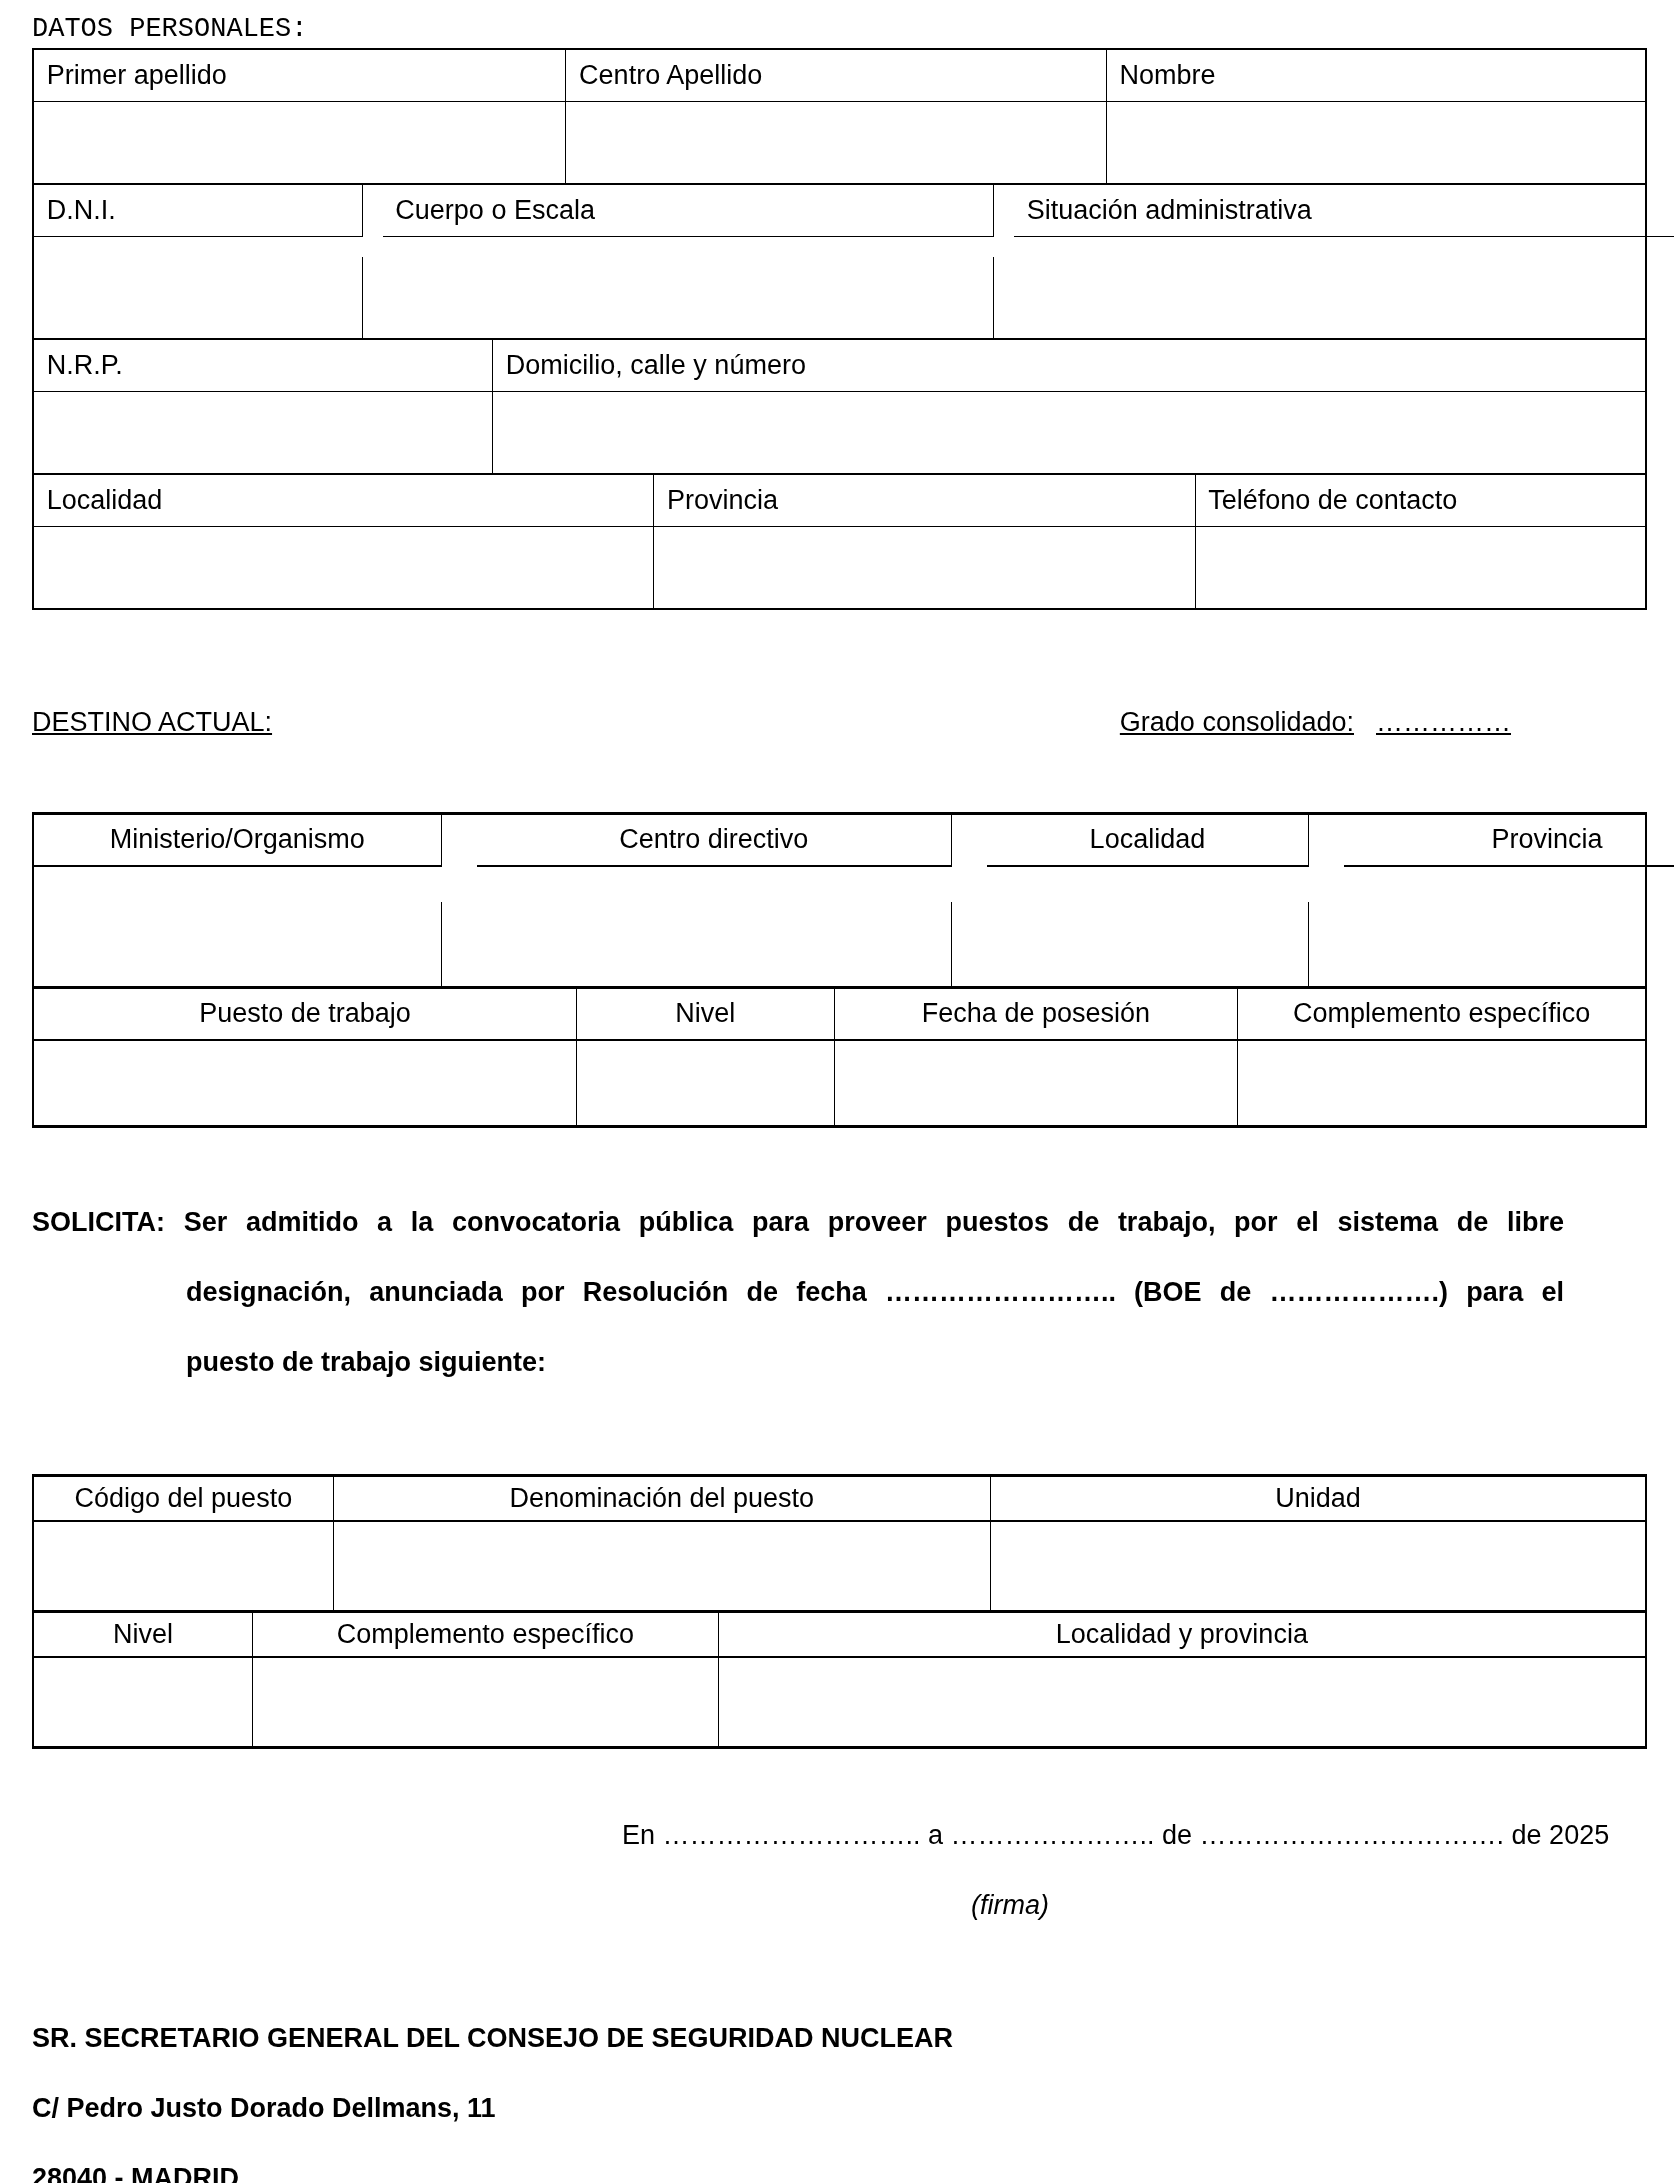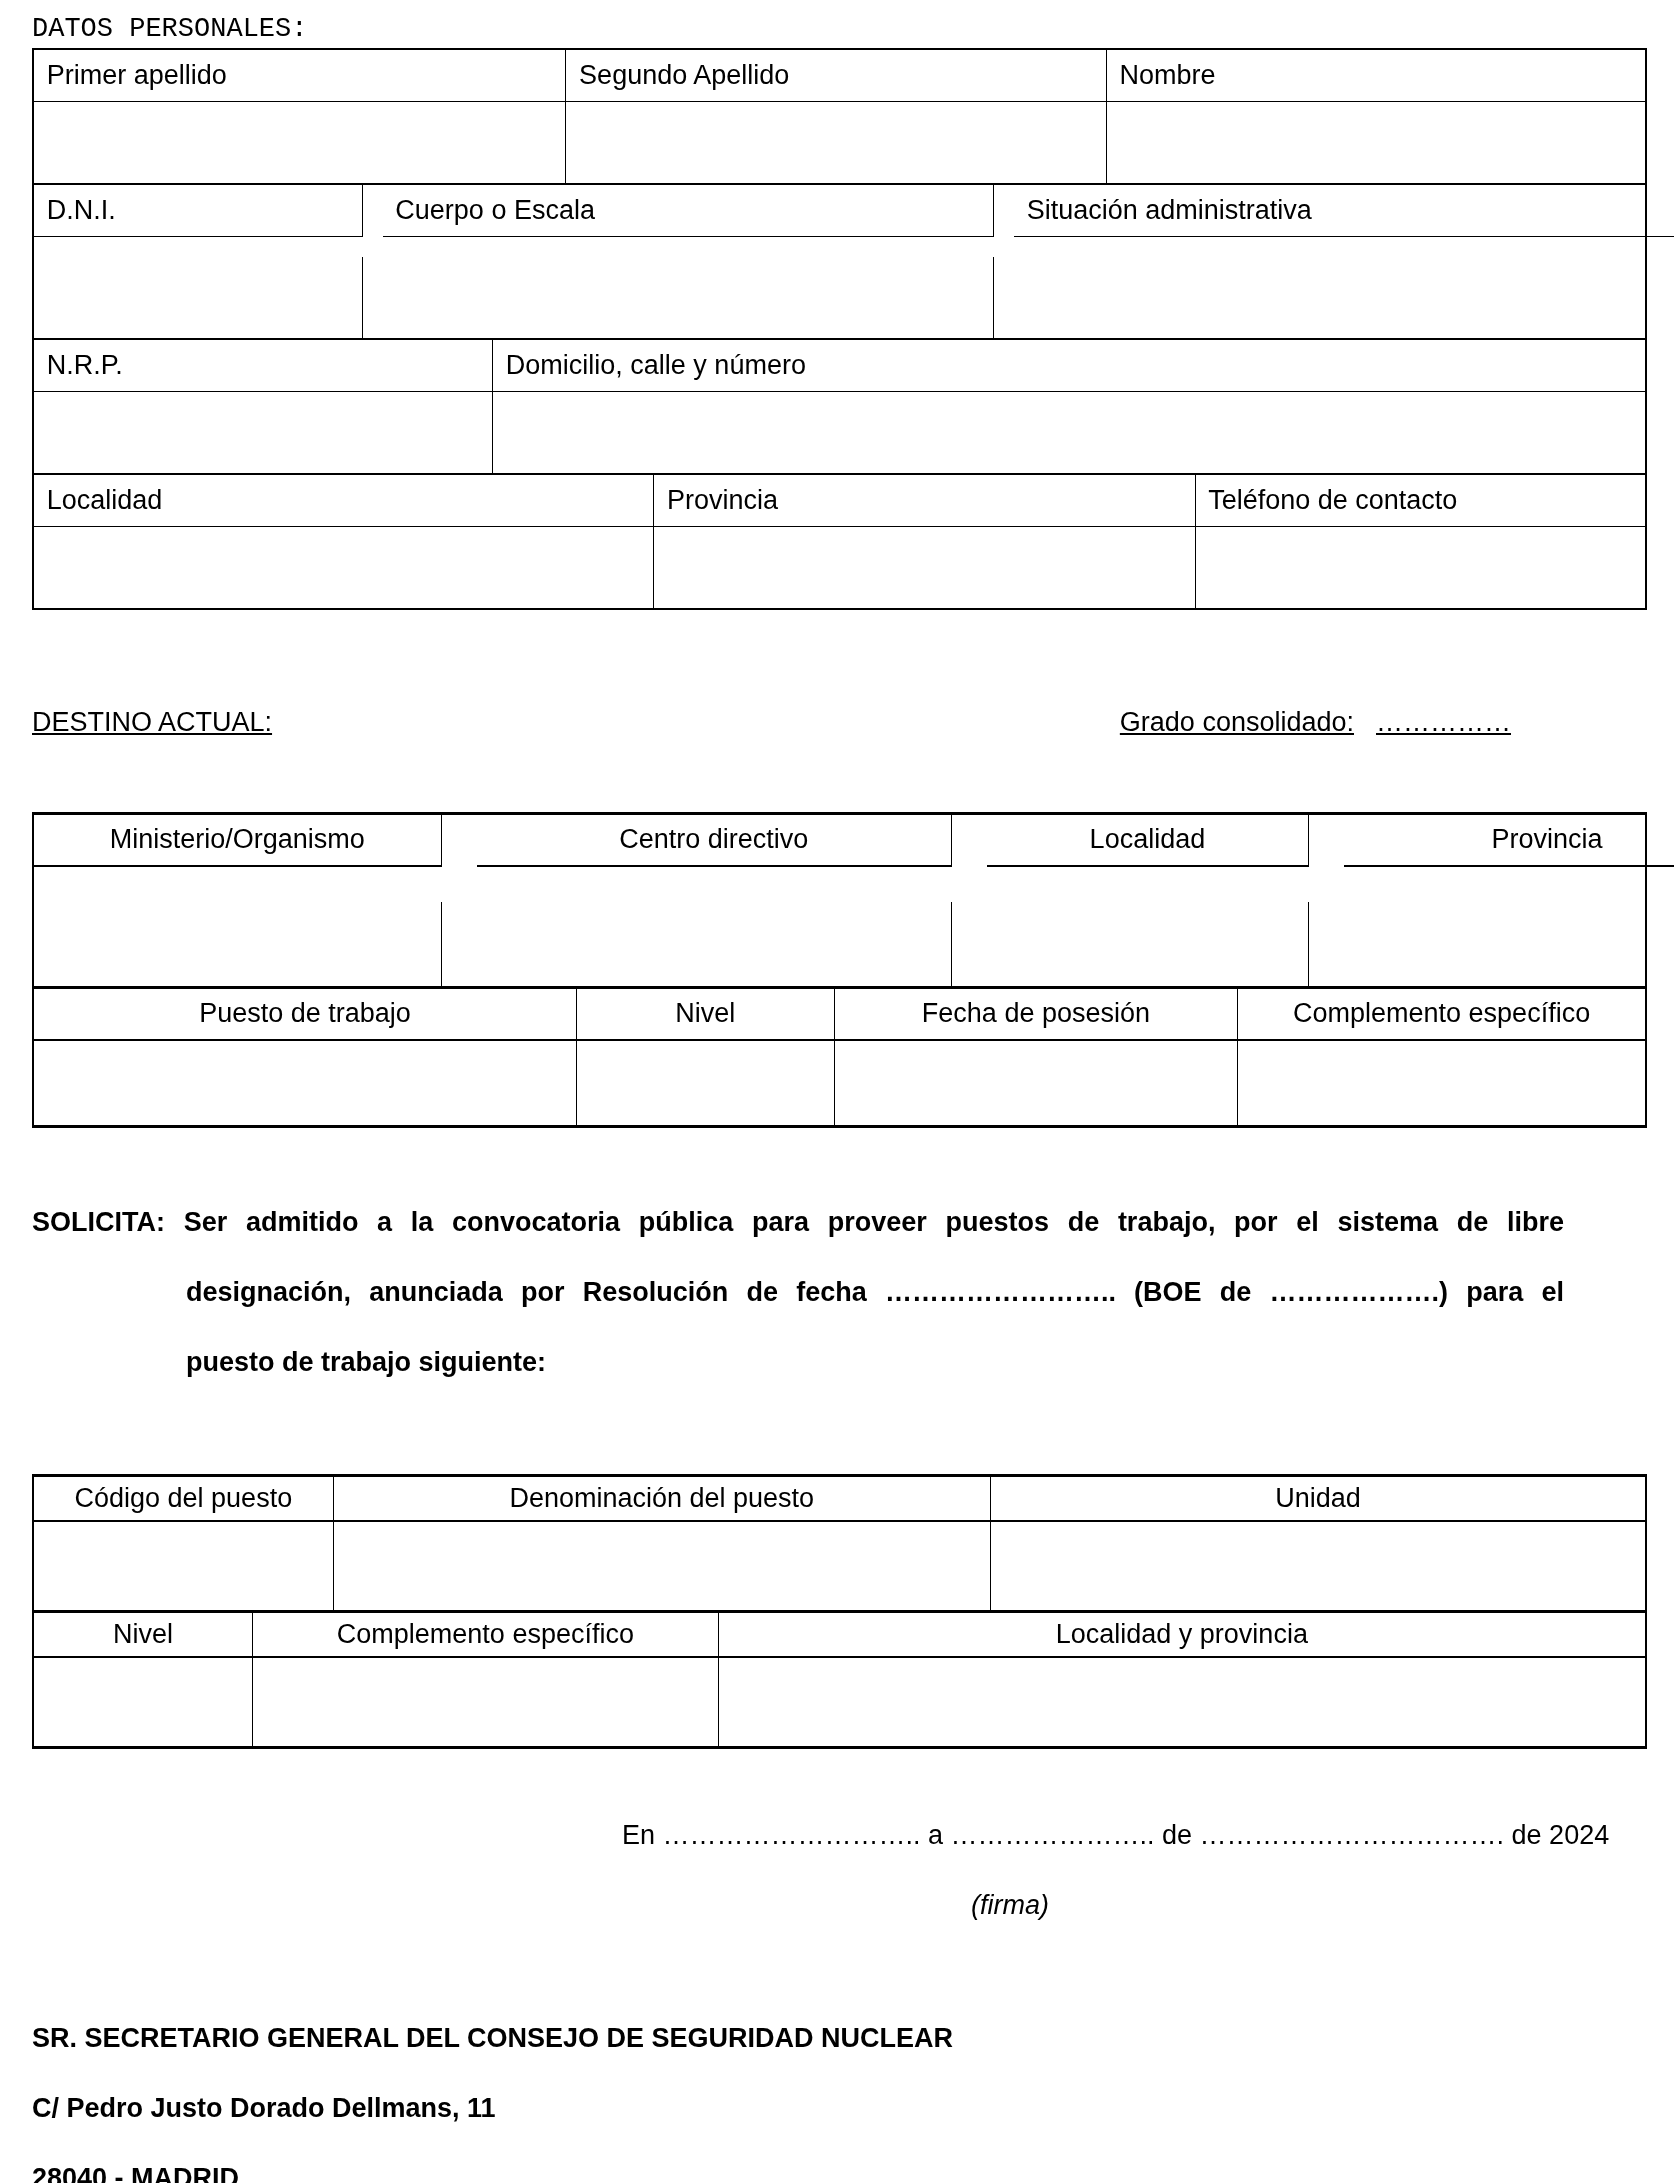--- a/index.html
+++ b/index.html
@@ -61,21 +61,21 @@
 </head>
 <body>
 
 <div class="page">
 
   <div class="label-line">DATOS PERSONALES:</div>
 
   <div class="tbl t1 spacer-t1">
     <div class="sec" style="grid-template-columns:33.05% 33.55% 33.4%;">
       <div class="cell hc vr">Primer apellido</div>
-      <div class="cell hc vr">Segundo Apellido</div>
+      <div class="cell hc vr">Centro Apellido</div>
       <div class="cell hc">Nombre</div>
       <div class="cell ec vr"></div>
       <div class="cell ec vr"></div>
       <div class="cell ec"></div>
     </div>
     <div class="sec" style="grid-template-columns:20.4% 37.95% 41.65%;gap:20px;">
       <div class="cell hc vr">D.N.I.</div>
       <div class="cell hc vr">Cuerpo o Escala</div>
       <div class="cell hc">Situación administrativa</div>
       <div class="cell ec vr"></div>
@@ -144,21 +144,21 @@
     <div class="sec" style="grid-template-columns:13.6% 28.9% 57.5%;">
       <div class="cell hc vr">Nivel</div>
       <div class="cell hc vr">Complemento específico</div>
       <div class="cell hc">Localidad y provincia</div>
       <div class="cell ec vr"></div>
       <div class="cell ec vr"></div>
       <div class="cell ec"></div>
     </div>
   </div>
 
-  <div class="date-line">En ……………………….. a ………………….. de ……………………………. de 2024</div>
+  <div class="date-line">En ……………………….. a ………………….. de ……………………………. de 2025</div>
   <div class="firma-line">(firma)</div>
 
   <div class="footer">
     <div class="footer-line">SR. SECRETARIO GENERAL DEL CONSEJO DE SEGURIDAD NUCLEAR</div>
     <div class="footer-line">C/ Pedro Justo Dorado Dellmans, 11</div>
     <div class="footer-line">28040 - MADRID</div>
   </div>
 
 </div>
 

